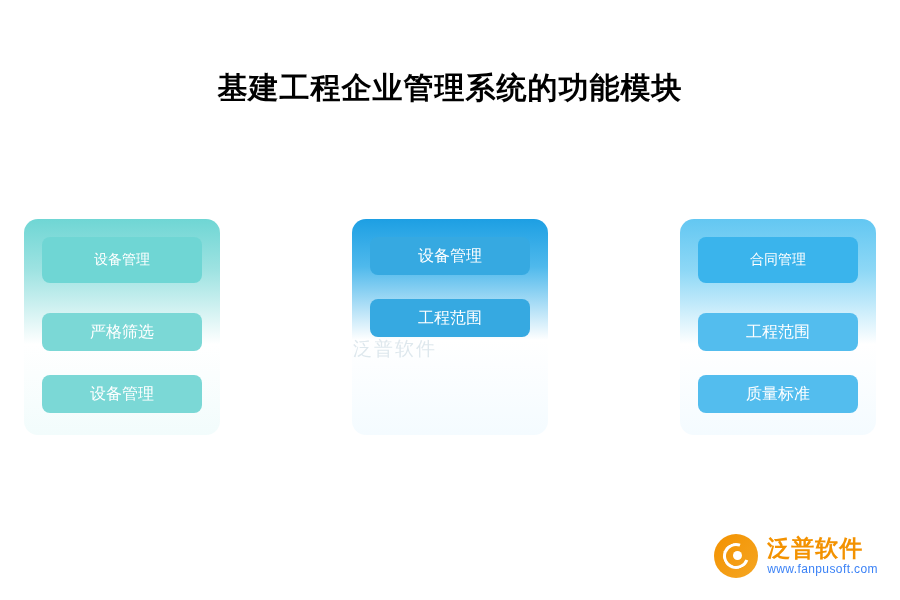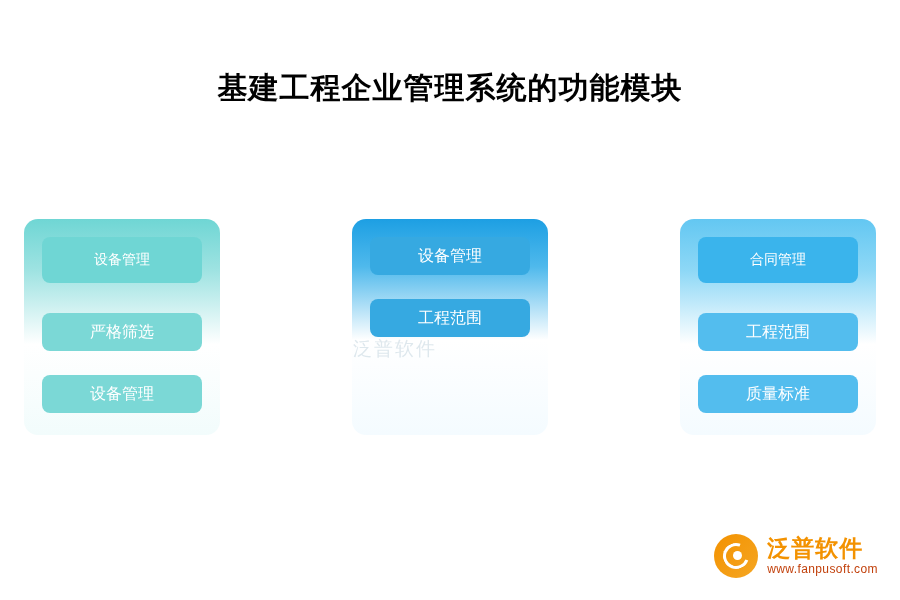--- a/index.html
+++ b/index.html
@@ -149,21 +149,21 @@
   }
   .logo-name {
     font-size: 23px;
     font-weight: bold;
     color: #f39200;
     line-height: 1.05;
     letter-spacing: 1px;
   }
   .logo-url {
     font-size: 12px;
-    color: #c2410c;
+    color: #3b82f6;
     letter-spacing: 0.4px;
     margin-top: 2px;
   }
 </style>
 </head>
 <body>
 
 <div class="page-title">基建工程企业管理系统的功能模块</div>
 
 <div class="columns">

